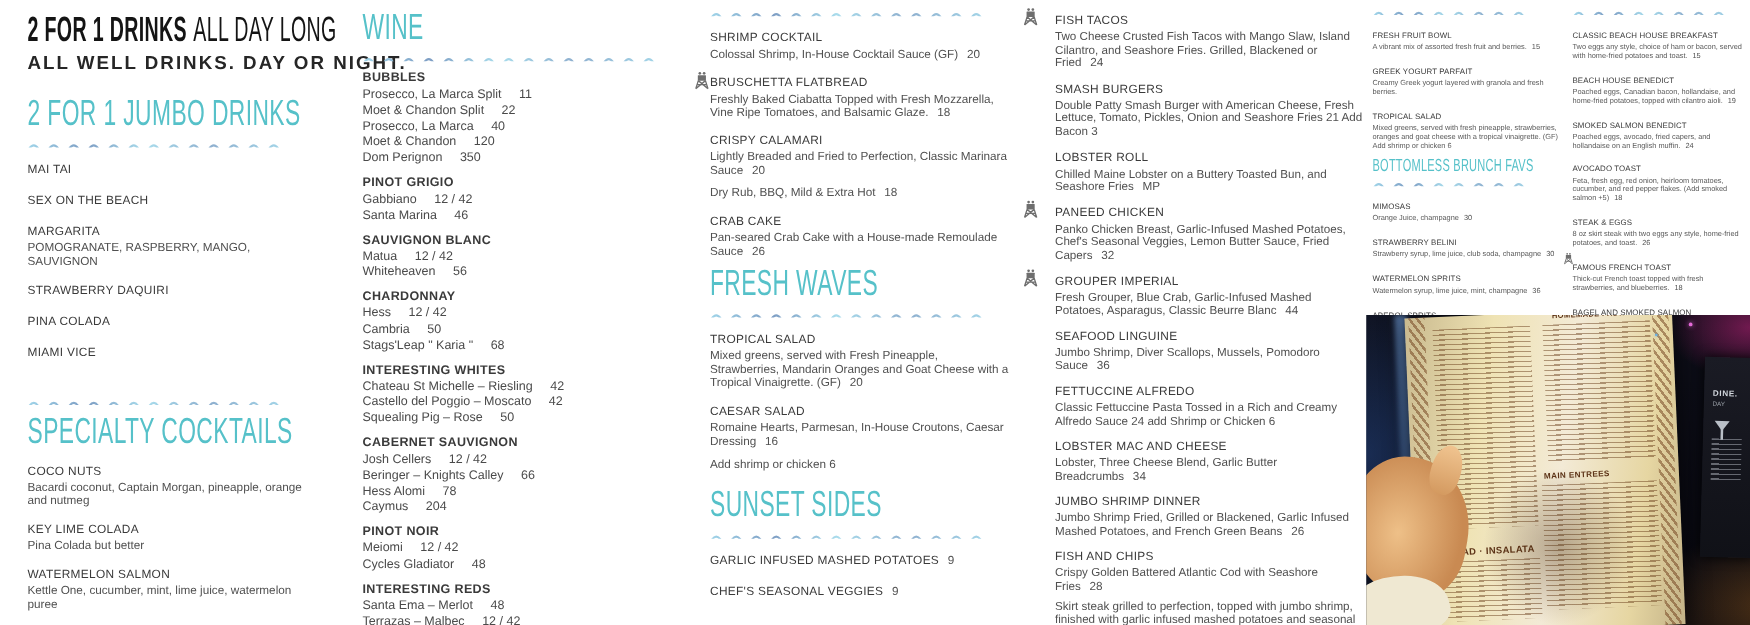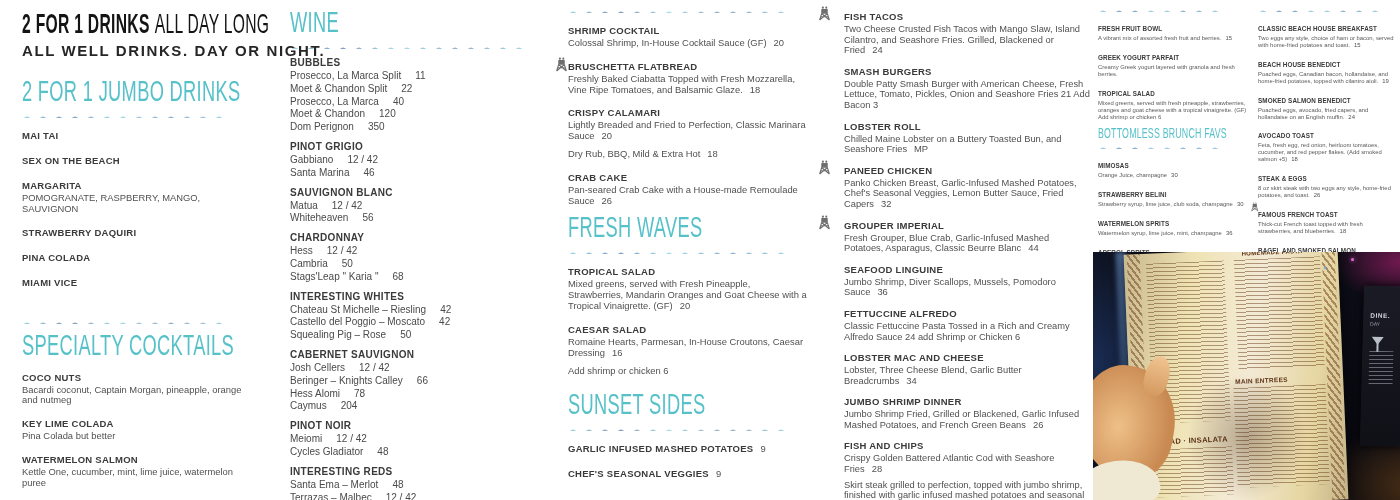--- a/index.html
+++ b/index.html
@@ -23,21 +23,21 @@
   .teal-h{color:#56c1c9;display:inline-block;transform:scaleX(.63);transform-origin:0 0;white-space:nowrap;font-weight:400;}
   .h-lg{font-size:29px;line-height:29px;letter-spacing:.5px;}
   .h-sm{font-size:14px;line-height:14px;letter-spacing:.3px;}
   .hwrap-lg{height:30px;margin-top:2px;}
   .hwrap-sm{height:15px;margin-top:2px;}
 
   .wave-wrap{height:9px;margin:2px 0 7px;overflow:hidden;}
 
   
   .mi{margin-bottom:7px;position:relative;}
-  .mi-name{font-weight:700;font-size:9.5px;letter-spacing:.25px;color:#3a3a3a;line-height:11px;text-align:right;}
+  .mi-name{font-weight:400;font-size:9.5px;letter-spacing:.25px;color:#3a3a3a;line-height:11px;text-align:right;}
   .mi-desc{font-size:9.4px;color:#505050;line-height:10.8px;}
   .mi-price{margin-left:7px;font-size:9.4px;color:#505050;font-weight:400;}
   .mi-note{font-size:9.4px;color:#505050;margin:2px 0 6px;}
   .sp6{height:6px;} .sp16{height:16px;}
   .drinks .mi-name{line-height:13px;}
 
   
   .wgroup{margin-bottom:6px;}
   .wlabel{font-weight:700;font-size:10px;letter-spacing:.3px;line-height:14px;color:#3a3a3a;}
   .wrow{display:flex;font-size:10px;color:#4a4a4a;line-height:12.8px;}

